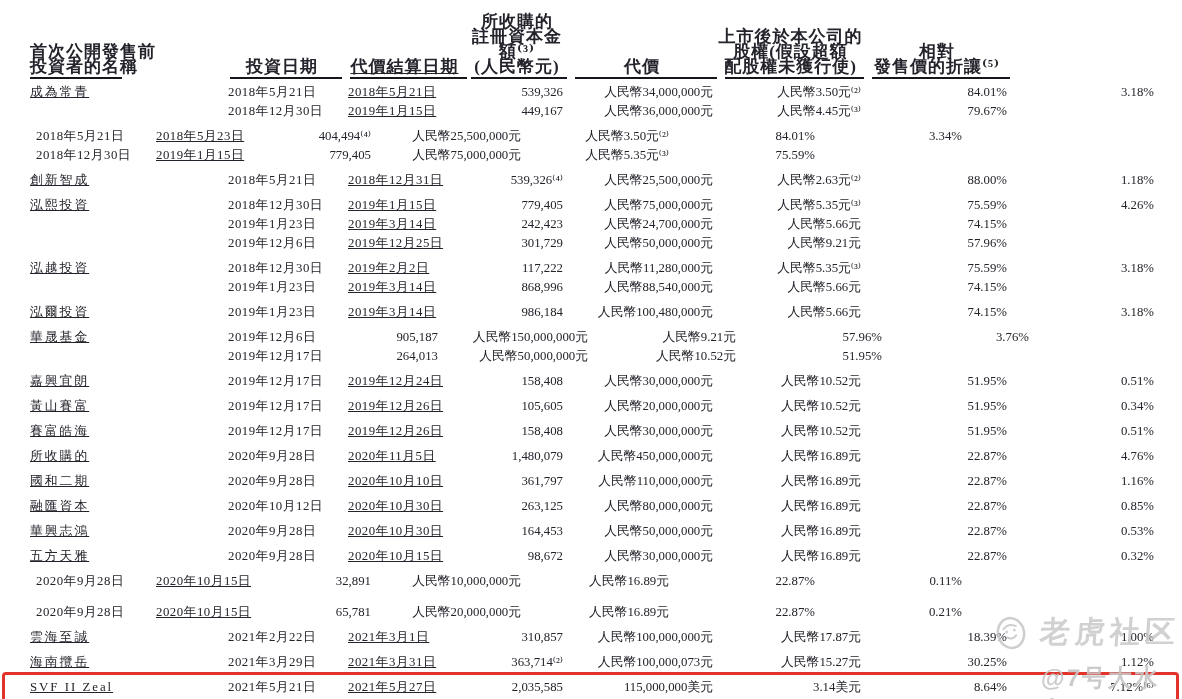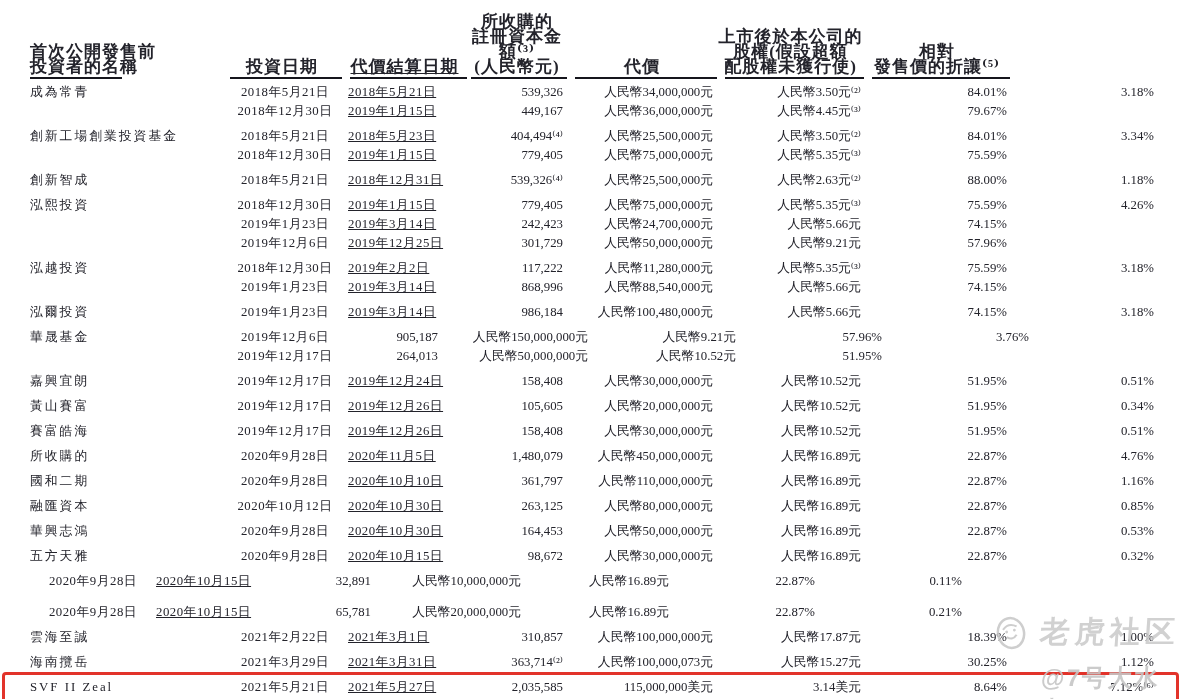--- a/index.html
+++ b/index.html
@@ -17,21 +17,21 @@
   .thead { display:flex; align-items:flex-end; }
   .thead .hcol { display:flex; flex-direction:column; justify-content:flex-end; }
   .thead .hd {
     font-weight:bold; font-size:17px; line-height:15px;
     letter-spacing:1px;
     padding-bottom:3px;
   }
   .hcol.c1 .hd { text-align:left; }
   .hcol .hd { text-align:center; }
   .c1 { width:192px; }
-  .c2 { width:120px;align-items:center; }
+  .c2 { width:120px; }
   .c3 { width:125px;text-decoration:underline; }
   .c4 { width:100px; }
   .c5 { width:150px; }
   .c6 { width:148px; }
   .c7 { width:146px; }
   .c8 { width:147px; }
   .hcol .rule-seg { height:0; border-bottom:2px solid #15151c; }
   .hcol.c1 .rule-seg { width:92px; }
   .hcol.c2 .rule-seg { width:112px; margin-left:8px; }
   .hcol.c3 .rule-seg { width:117px; margin-left:8px; }
@@ -42,21 +42,21 @@
   .hcol.c8 .rule-seg { width:139px; margin-left:8px; }
 
   
   .tbody { padding-top:4px; }
   .grp { display:flex; margin-bottom:6px; position:relative; }
   .grp.gap-before { margin-top:12px; }
   .col { display:flex; flex-direction:column; }
   .ln { font-size:12.8px; line-height:19px; white-space:nowrap; }
   .col.left  .ln { text-align:left;  padding-left:6px; }
   .col.right .ln { text-align:right; padding-right:4px; }
-  .col.c1 .ln { padding-left:0; letter-spacing:2px; }
+  .col.c1 .ln { padding-left:0; letter-spacing:2px;text-decoration:underline; }
   .grp .c2 .ln, .grp .c3 .ln { letter-spacing:0.5px; }
 
   
   .hl-box {
     position:absolute;
     left:-28px; right:-21px; top:-6px; bottom:-6px;
     border:3px solid #e2332a;
     border-radius:4px;
     pointer-events:none;
   }
@@ -160,23 +160,20 @@
         </div>
         <div class="col c7 right">
           <div class="ln">84.01%</div>
           <div class="ln">79.67%</div>
         </div>
         <div class="col c8 right">
           <div class="ln">3.18%</div>
         </div>
       </div>
       <div class="grp">
-        <div class="col c1 left">
-          <div class="ln">創新工場創業投資基金</div>
-        </div>
         <div class="col c2 left">
           <div class="ln">2018年5月21日</div>
           <div class="ln">2018年12月30日</div>
         </div>
         <div class="col c3 left">
           <div class="ln">2018年5月23日</div>
           <div class="ln">2019年1月15日</div>
         </div>
         <div class="col c4 right">
           <div class="ln">404,494⁽⁴⁾</div>

